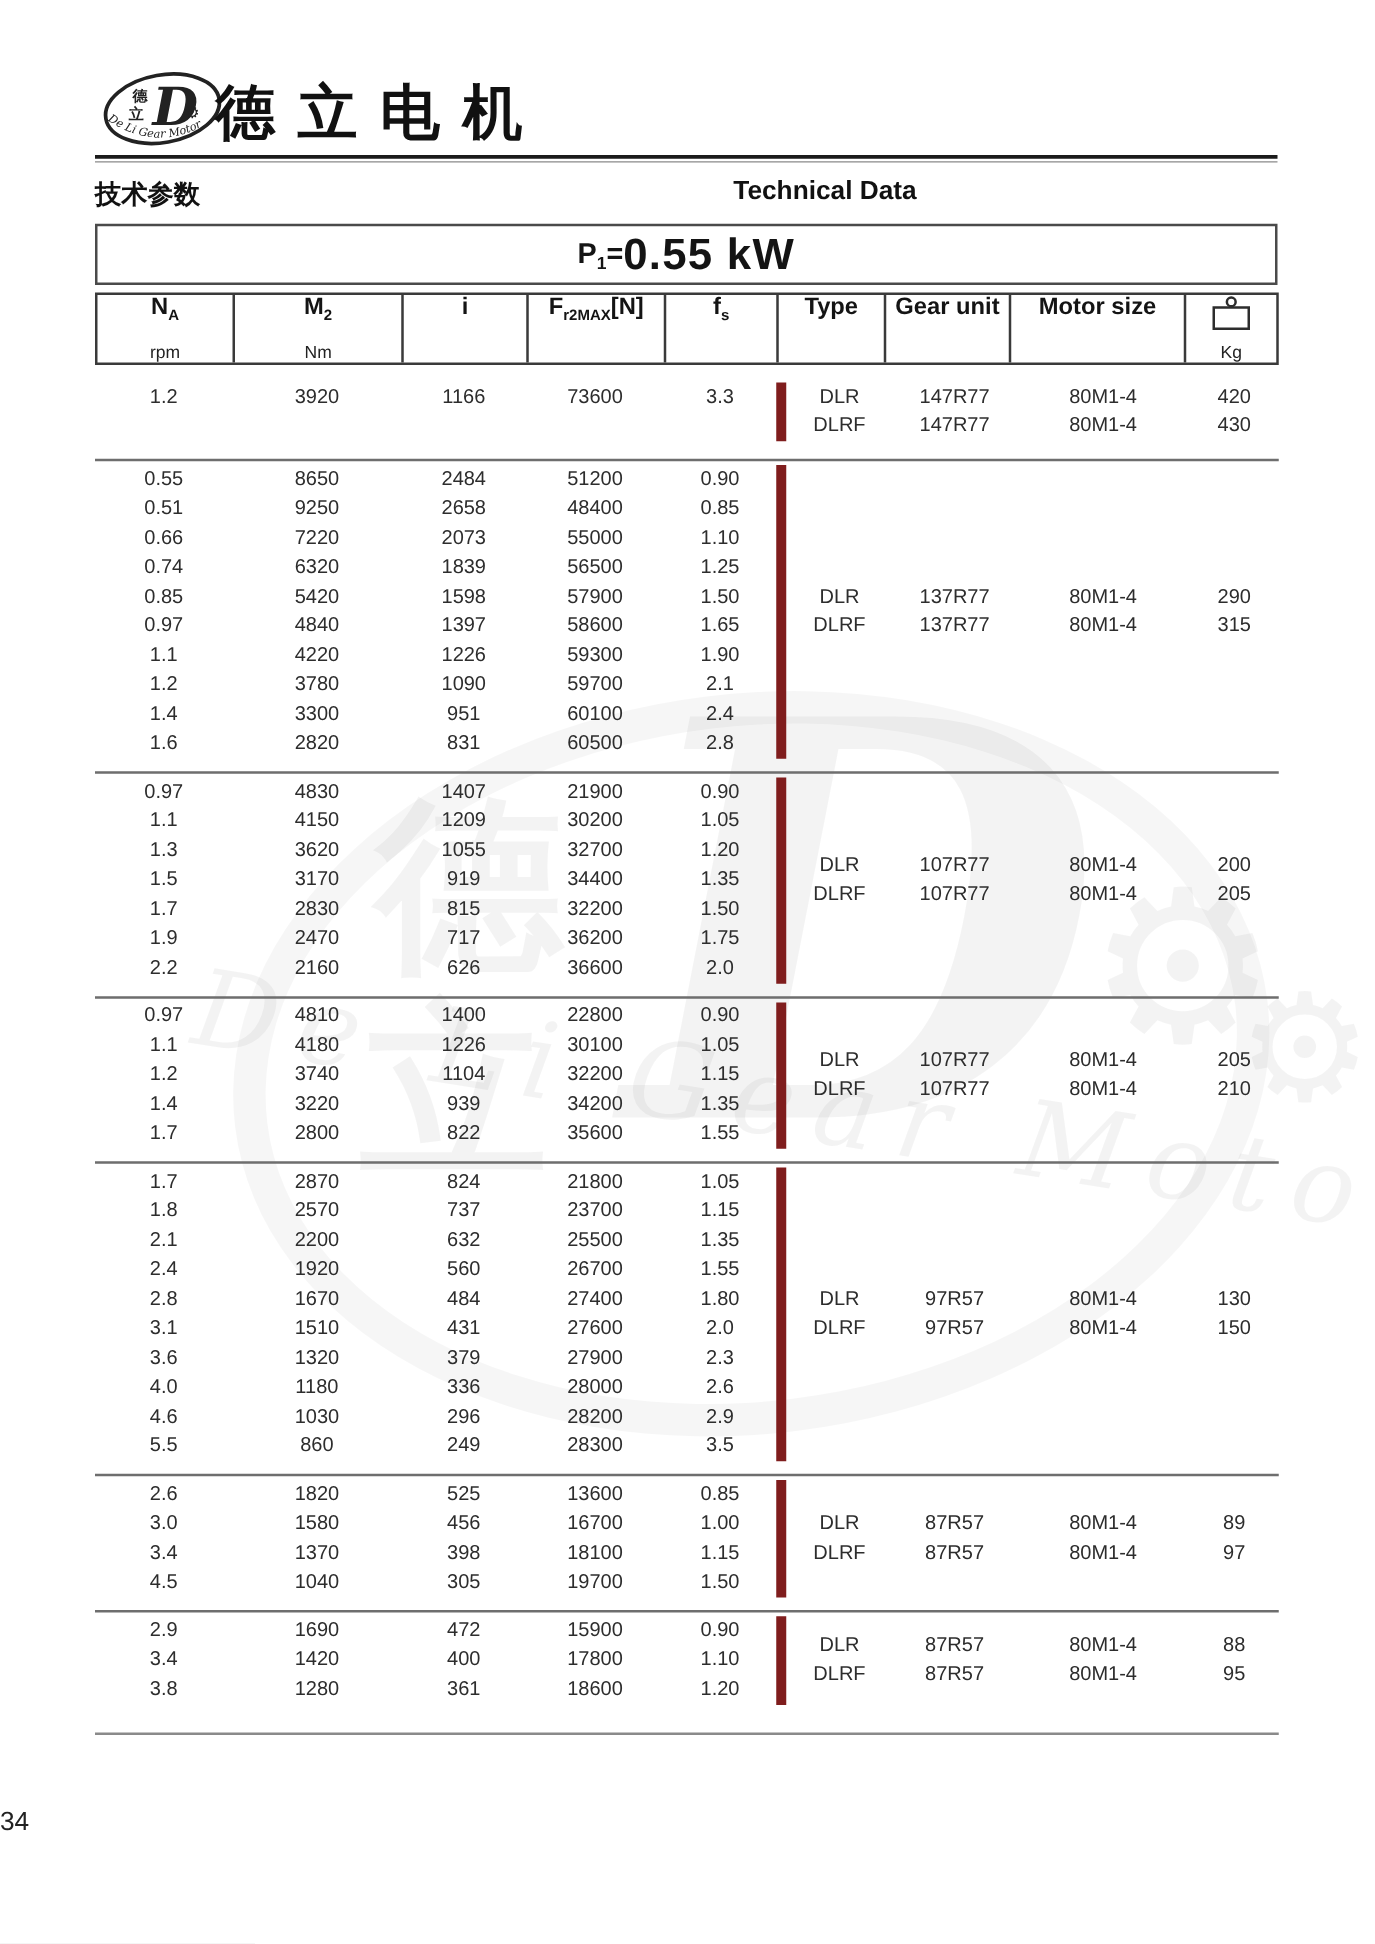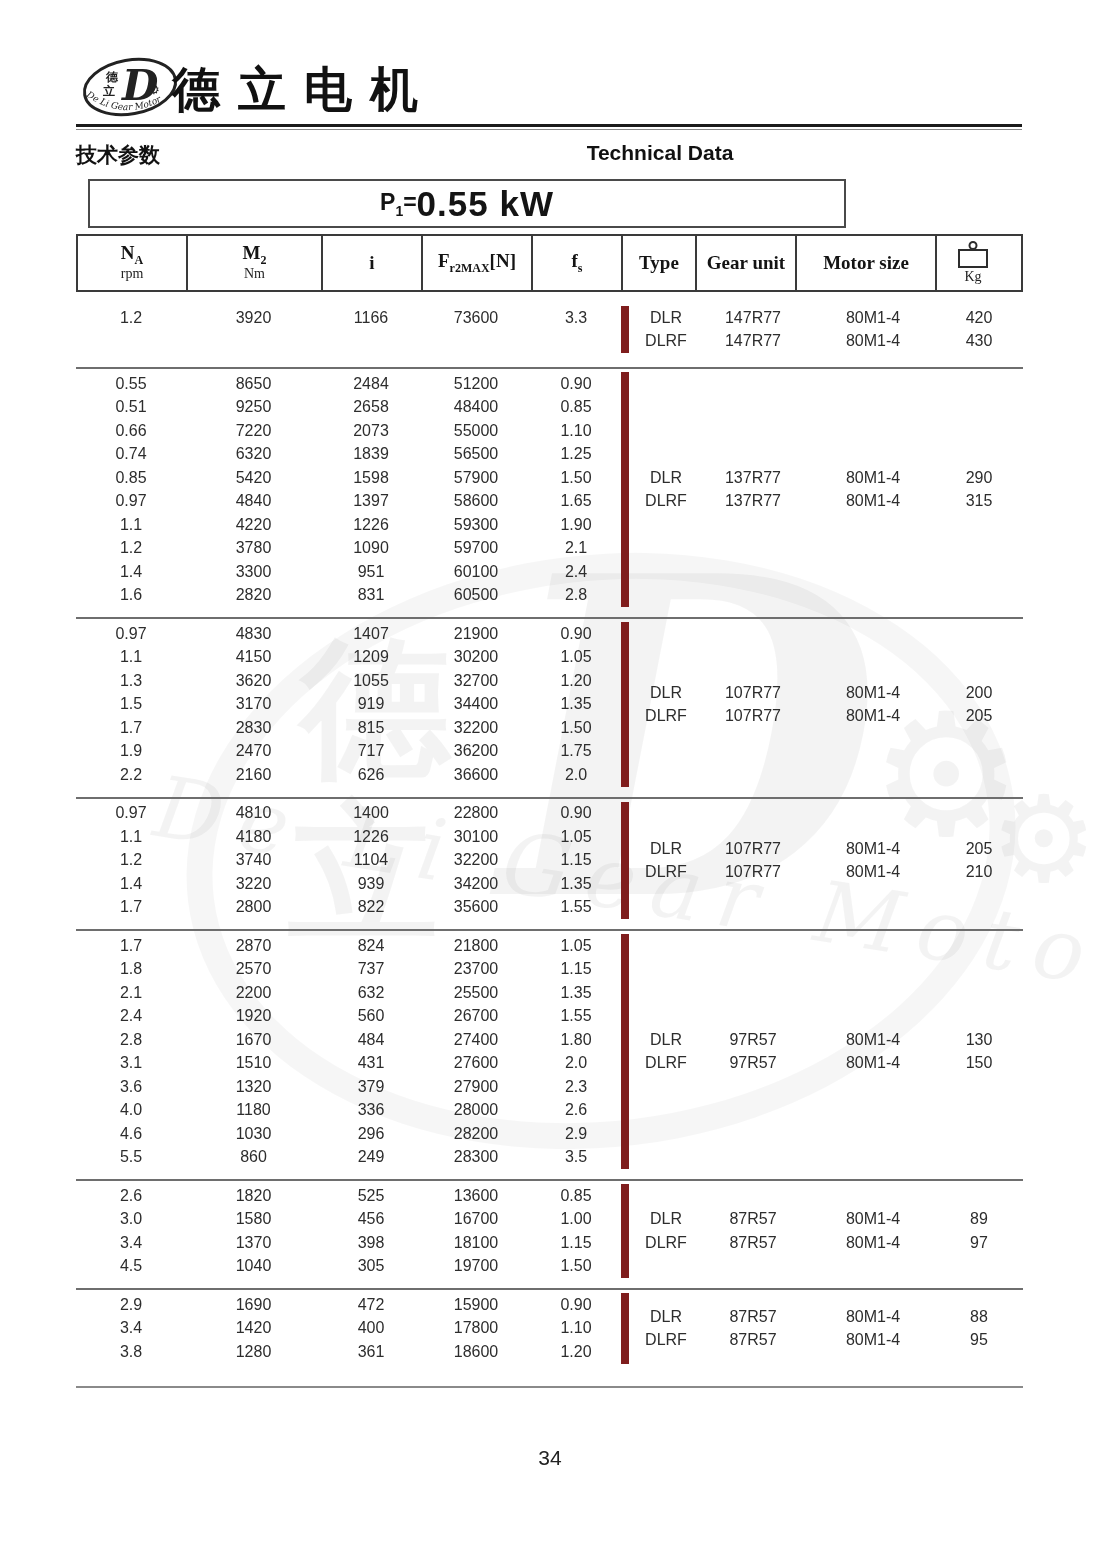--- a/index.html
+++ b/index.html
@@ -36,56 +36,56 @@
     letter-spacing:18px;font-family:"DejaVu Serif", serif;color:#111;}
   .rule-top{position:absolute;left:76px;top:124px;width:946px;}
   .rule-top .b1{height:3px;background:#1b1b1b;}
   .rule-top .b2{height:2px;}
   .rule-top .b3{height:1px;background:#8a8a8a;}
   .section-row{position:absolute;left:76px;top:141px;width:946px;height:28px;}
   .sec-cn{position:absolute;left:0;top:0;font-size:21px;font-weight:700;color:#111;}
   .sec-en{position:absolute;left:584px;top:0;transform:translateX(-50%);
     font-size:21px;font-weight:700;color:#111;}
   
-  .power-box{position:absolute;left:76px;top:179px;width:758px;height:49px;
+  .power-box{position:absolute;left:76px;top:179px;width:946px;height:49px;
     border:2px solid #4a4a4a;box-sizing:border-box;
-    display:flex;align-items:center;justify-content:center;color:#141414;margin-left:12px;}
+    display:flex;align-items:center;justify-content:center;color:#141414;}
   .power-box .p-small{font-size:23px;font-weight:700;}
   .power-box .p-small sub{font-size:14px;font-weight:700;}
   .power-box .p-big{font-size:35px;font-weight:700;letter-spacing:1px;}
   
   .thead{position:absolute;left:76px;top:234px;width:947px;height:58px;
     border:2px solid #3a3a3a;box-sizing:border-box;display:flex;}
   .hcell{box-sizing:border-box;border-right:2px solid #3a3a3a;
-    display:flex;flex-direction:column;align-items:center;justify-content:center;
-    color:#141414;flex-shrink:1;font-family:Liberation Serif, serif;}
+    display:flex;flex-direction:column;align-items:center;justify-content:space-between;
+    color:#141414;flex-shrink:1;}
   .hcell:last-child{border-right:none;}
   .hline1{font-size:19px;font-weight:700;line-height:1.05;}
   .hline1 sub{font-size:12px;font-weight:700;}
   .hline2{font-size:14px;line-height:1.2;color:#222;}
   .weight-icon{position:relative;width:30px;height:19px;border:2px solid #2d2d2d;
     margin:9px auto 1px;box-sizing:border-box;}
   .weight-icon::before{content:"";position:absolute;left:50%;top:-10px;
     transform:translateX(-50%);width:5px;height:5px;border:2px solid #2d2d2d;border-radius:50%;}
   
   .tbody{position:absolute;left:76px;top:292px;width:947px;}
   .group{display:flex;border-bottom:2px solid #6e6e6e;padding:3px 0 10px;}
   .group.first{padding:14px 0;}
   .group.last{border-bottom:none;padding:3px 0 6px;}
   .rows{width:545px;display:flex;flex-direction:column;}
   .group.first .rows{justify-content:center;}
   .types{width:402px;border-left:8px solid #7f1d1d;box-sizing:border-box;
     display:flex;flex-direction:column;justify-content:center;}
   .trow{display:flex;height:23.5px;align-items:center;}
   .cell{text-align:center;font-size:16px;color:#2d2d2d;flex-shrink:1;}
   .c0{width:110px}.c1{width:135px}.c2{width:100px}.c3{width:110px}.c4{width:90px}
-  .c5{width:74px}.c6{width:100px}.c7{width:140px}.c8{width:72px}
+  .c5{width:86px}.c6{width:100px}.c7{width:140px}.c8{width:72px}
   .bottom-spacer{height:16px;}
   .bottom-rule{height:2px;background:#8a8a8a;}
-  .page-number{position:absolute;left:0;top:1446px;width:1100px;text-align:center;
+  .page-number{position:absolute;left:0;top:1446px;width:1100px;
     font-size:21px;color:#222;}
 </style>
 </head>
 <body>
 
 <div class="page">
 
   <div class="watermark">
     <div class="wm-ellipse"></div>
     <div class="wm-cn one">德</div>

